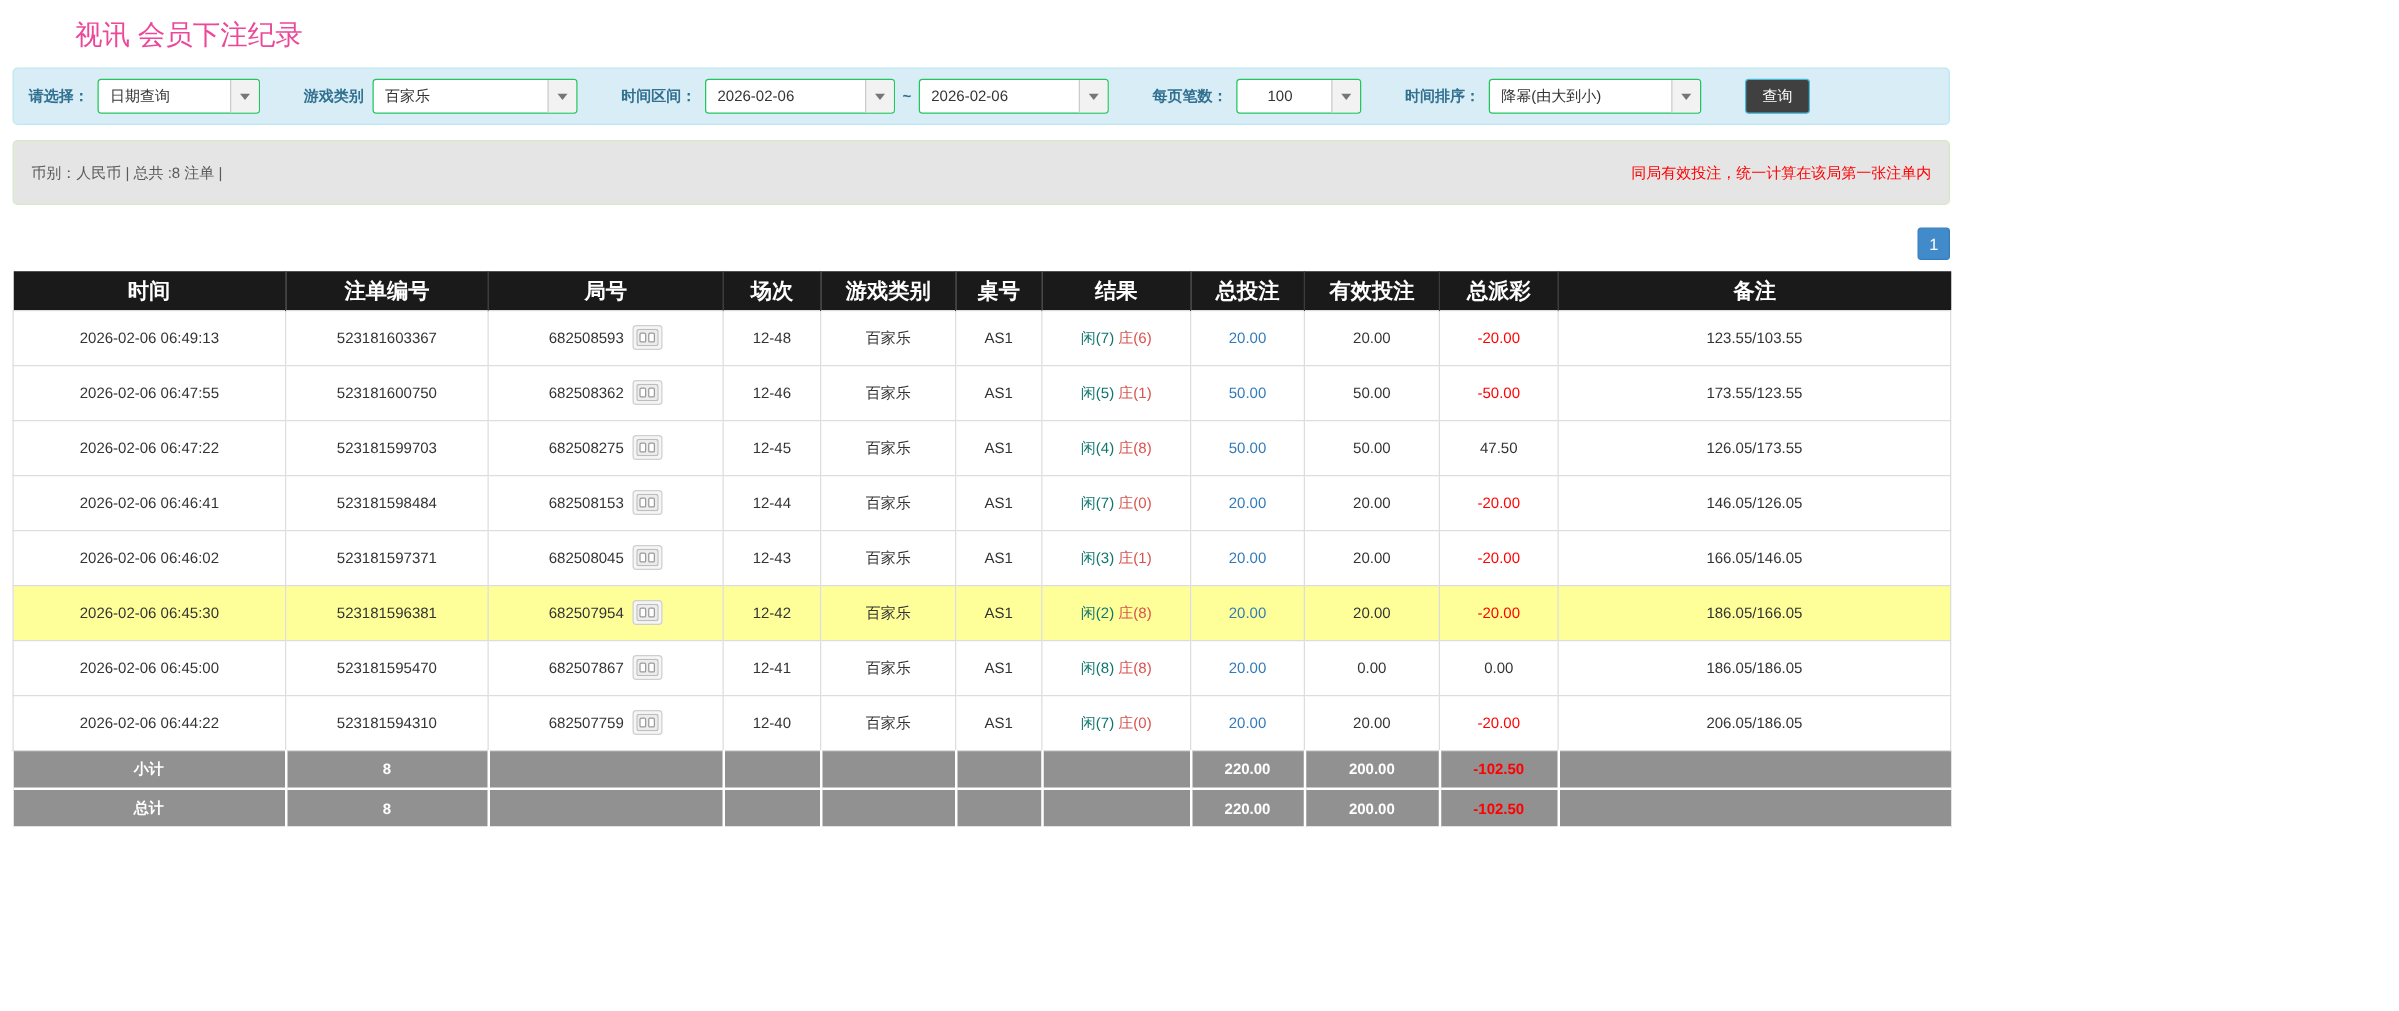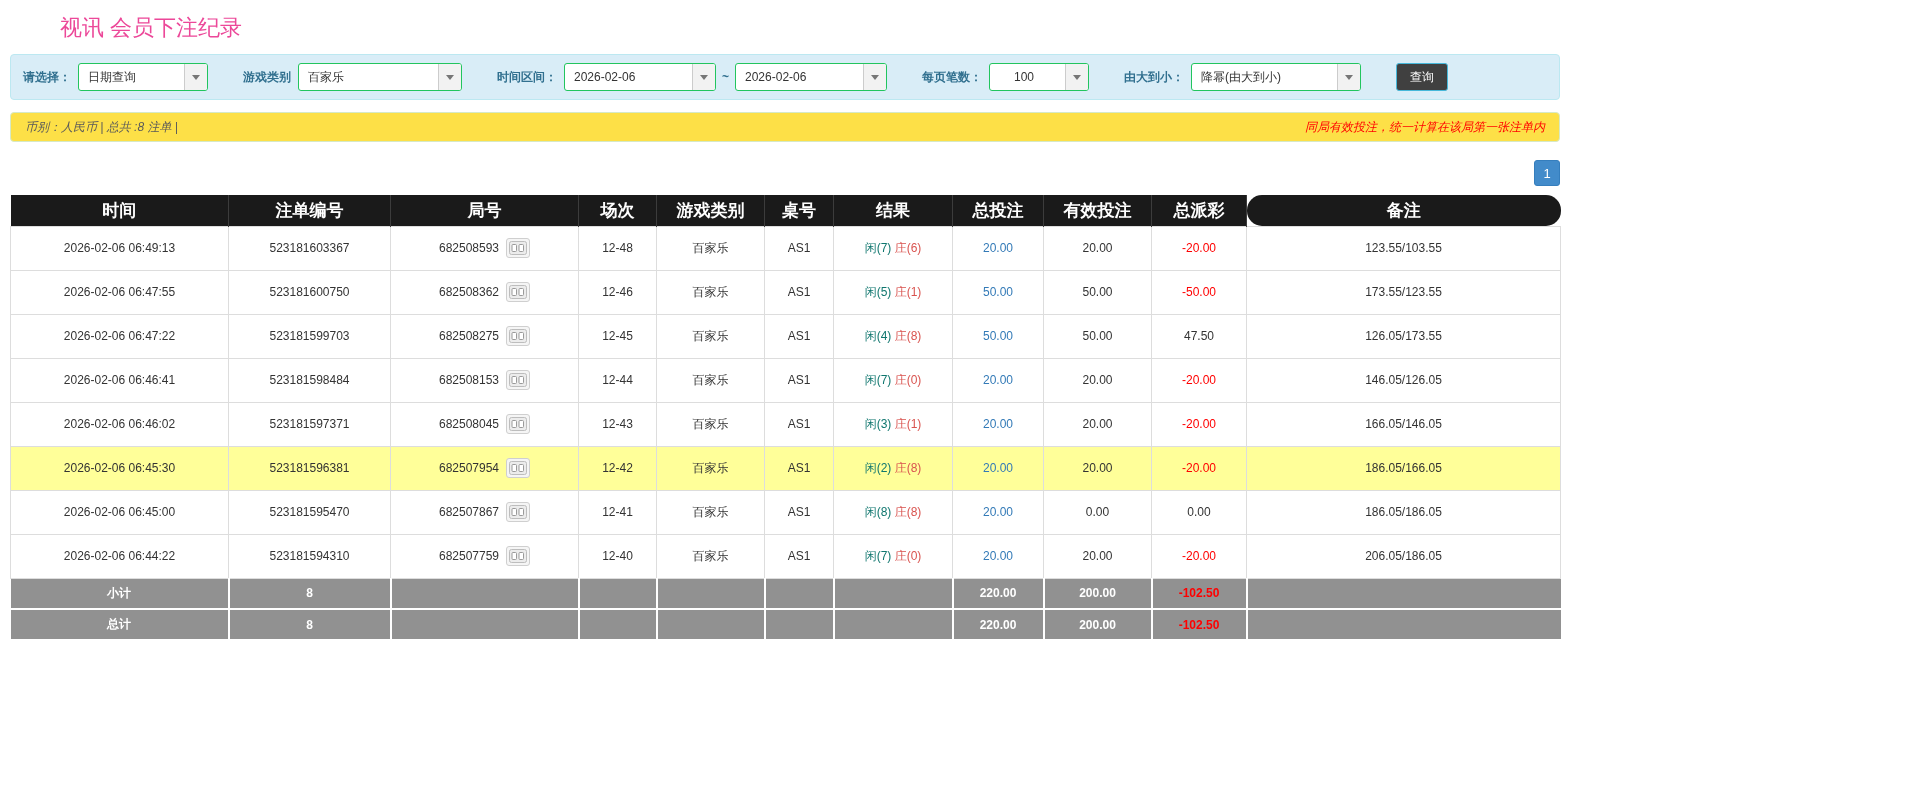--- a/index.html
+++ b/index.html
@@ -78,29 +78,28 @@
     border: 1px solid #46b8da;
     border-radius: 3px;
     color: #fff;
     font-size: 12px;
     cursor: pointer;
   }
 
   
   .summary-bar {
     margin-top: 12px;
-    background: #fde047;
+    background: #e5e5e5;
     border: 1px solid #d6e9c6;
     border-radius: 4px;
-    height: 30px;
+    height: 52px;
     display: flex;
     align-items: center;
     justify-content: space-between;
     padding: 0 14px;
-    font-style: italic;
   }
   .summary-left { color: #5a5a5a; }
   .summary-right { color: #ff0000; }
 
   
   .pagination { display: flex; justify-content: flex-end; margin: 18px 0 9px; }
   .page-btn {
     min-width: 26px; height: 26px;
     background: #428bca;
     border: 1px solid #357ebd;
@@ -115,21 +114,21 @@
   table { width: 1550px; border-collapse: collapse; table-layout: fixed; }
   thead th {
     background: #1a1a1a;
     color: #fff;
     font-size: 17px;
     font-weight: bold;
     height: 31px;
     text-align: center;
     border-right: 1px solid #3c3c3c;
   }
-  thead th:last-child { border-right: none; border-radius: 15px; }
+  thead th:last-child { border-right: none; }
   tbody td {
     height: 44px;
     background: #fff;
     border: 1px solid #dddddd;
     text-align: center;
     color: #333;
     font-size: 12px;
   }
   tr.highlight td { background: #ffff99; }
   .bet-link { color: #337ab7; text-decoration: none; cursor: pointer; }
@@ -204,21 +203,21 @@
     <div class="fgroup">
       <span class="flabel">每页笔数：</span>
       <div class="combo w-per">
         <span class="combo-value">100</span>
         <button class="combo-btn">
             <span class="caret"></span>
           </button>
       </div>
     </div>
     <div class="fgroup">
-      <span class="flabel">由大到小：</span>
+      <span class="flabel">时间排序：</span>
       <div class="combo w-sort">
         <span class="combo-value">降幂(由大到小)</span>
         <button class="combo-btn">
             <span class="caret"></span>
           </button>
       </div>
     </div>
     <button class="btn-query">查询</button>
   </div>
 

